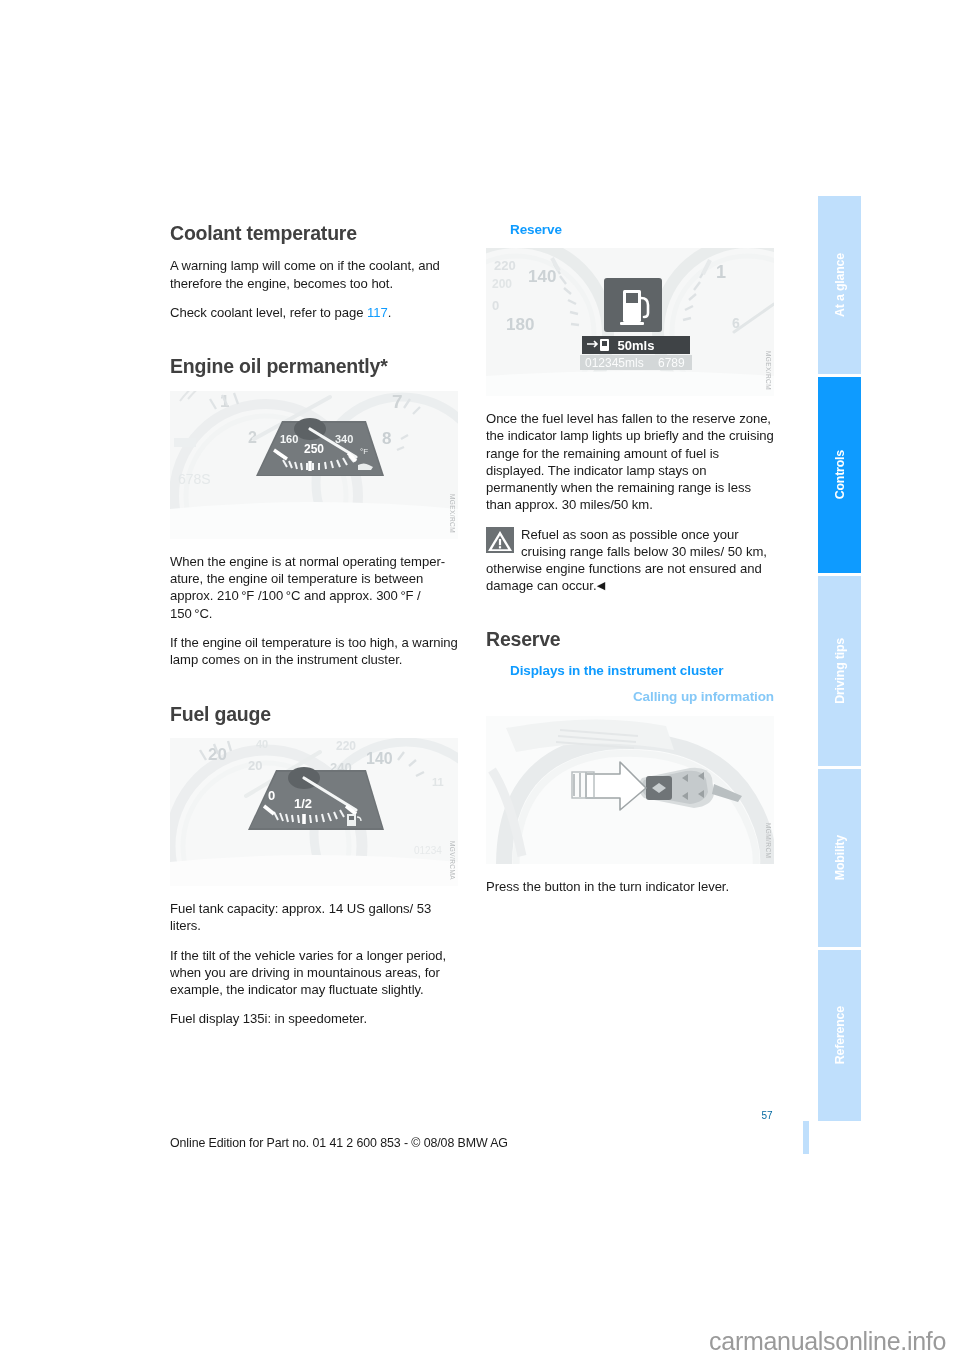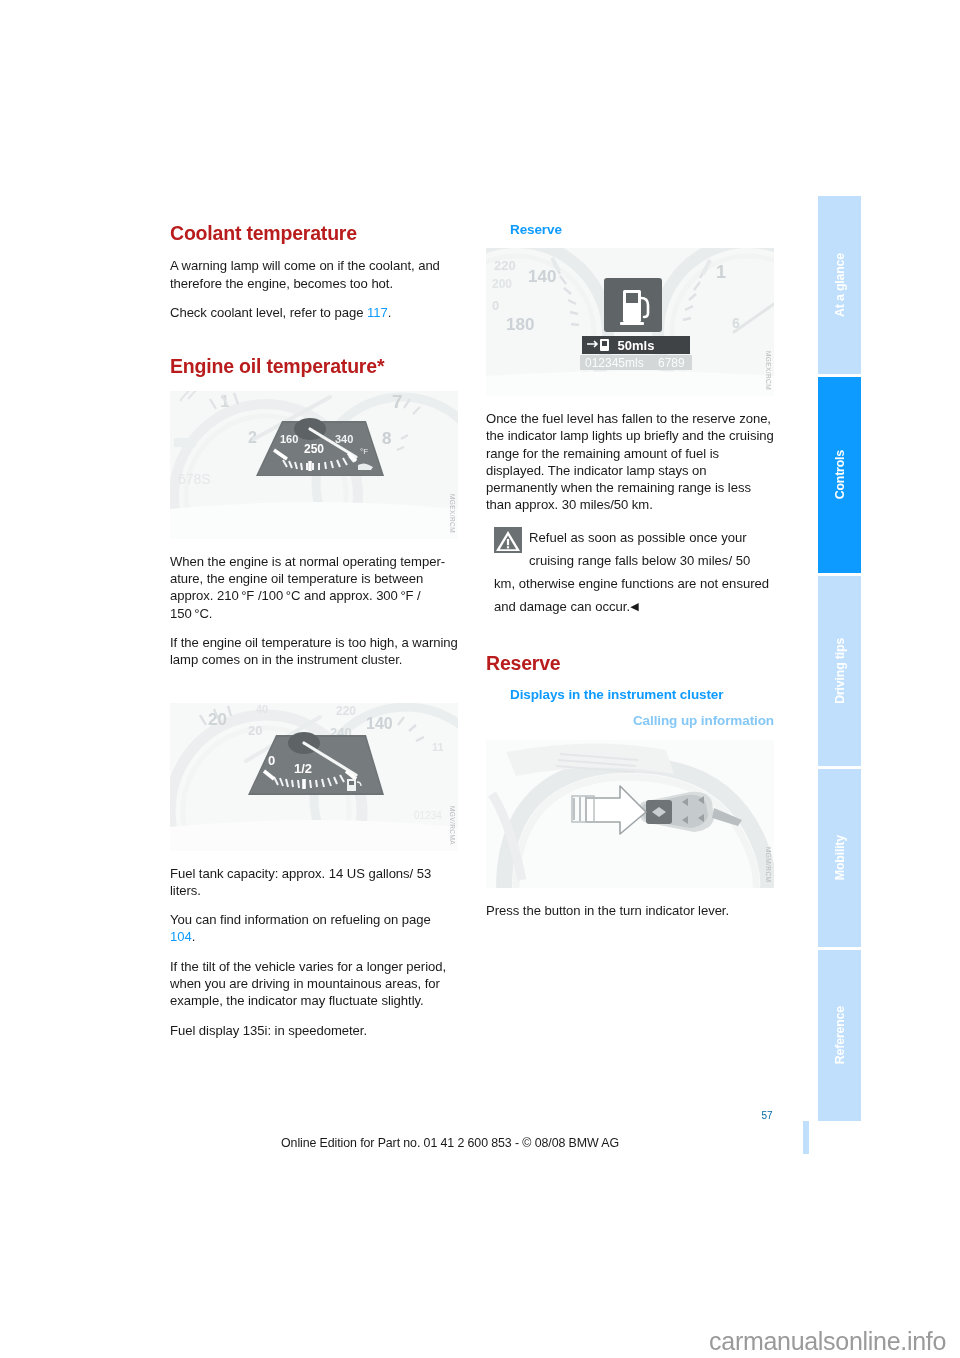--- a/index.html
+++ b/index.html
@@ -26,21 +26,21 @@
   .col {
     position: absolute;
     width: 288px;
   }
   .col-left  { left: 170px; top: 222px; }
   .col-right { left: 486px; top: 222px; }
 
   h1.sec {
     font-size: 19.5px;
     font-weight: bold;
-    color: #b91c1c;
+    color: #404040;
     margin: 0 0 13px 0;
     letter-spacing: -0.2px;
     line-height: 1.15;
   }
   h2.sub {
     font-size: 13.5px;
     font-weight: bold;
     color: #0e9bff;
     margin: 0 0 11px 0;
     letter-spacing: -0.1px;
@@ -62,23 +62,23 @@
     letter-spacing: -0.05px;
   }
   p.body:last-child { margin-bottom: 0; }
   .pageref { color: #0e9bff; }
 
   .spacer-lg { height: 22px; }
 
   
   .note {
     font-size: 13.1px;
-    line-height: 23px;
+    line-height: 17px;
     color: #1a1a1a;
-    margin: 0 0 12px 8px;
+    margin: 0 0 12px 0;
   }
   .note .warn-icon {
     float: left;
     width: 28px; height: 26px;
     margin: 1px 7px 0 0;
     shape-outside: margin-box;
   }
   .backarrow { font-size: 11px; vertical-align: 1px; }
 
   
@@ -146,21 +146,20 @@
   .footer-rule {
     position: absolute;
     left: 803px; top: 1121px;
     width: 6px; height: 33px;
     background: #bfdffc;
   }
   .footer-note {
     position: absolute;
     left: 170px; top: 1136px;
     width: 560px;
-    text-align: center;
     font-size: 12.4px;
     color: #1a1a1a;
     letter-spacing: -0.1px;
   }
   .watermark {
     position: absolute;
     right: 14px; bottom: 2px;
     font-size: 25px;
     color: #9a9a9a;
     letter-spacing: -0.3px;
@@ -172,21 +171,21 @@
 <div class="page">
 
   <div class="col col-left">
 
     <h1 class="sec">Coolant temperature</h1>
     <p class="body">A warning lamp will come on if the coolant, and therefore the engine, becomes too hot.</p>
     <p class="body"><span>Check coolant level, refer to page</span> <span class="pageref">117</span><span>.</span></p>
 
     <div class="spacer-lg"></div>
 
-    <h1 class="sec">Engine oil temperature*</h1>
+    <h1 class="sec">Engine oil permanently*</h1>
 
     <div class="figure">
       <svg class="fig-svg" width="288" height="148" viewBox="0 0 288 148">
         <rect width="288" height="148" fill="#f6f7f7"></rect>
 
         <g fill="none" stroke="#e3e6e7" stroke-width="2">
           <path d="M10 10 A 105 105 0 0 1 150 -16"></path>
           <path d="M18 8 A 118 118 0 0 1 160 -22"></path>
         </g>
         <circle cx="96" cy="105" r="92" fill="none" stroke="#eceeef" stroke-width="10"></circle>
@@ -251,20 +250,21 @@
         <path d="M0 118 Q144 104 288 118 L288 148 L0 148 Z" fill="#fbfcfc"></path>
       </svg>
       <div class="fig-code">MGEX/RCM</div>
     </div>
 
     <p class="body">When the engine is at normal operating temper-ature, the engine oil temperature is between approx. 210 °F /100 °C and approx. 300 °F / 150 °C.</p>
     <p class="body">If the engine oil temperature is too high, a warning lamp comes on in the instrument cluster.</p>
 
     <div class="spacer-lg"></div>
 
+    <h1 class="sec">Fuel gauge</h1>
 
     <div class="figure">
       <svg class="fig-svg" width="288" height="148" viewBox="0 0 288 148">
         <rect width="288" height="148" fill="#f7f8f8"></rect>
         <circle cx="96" cy="108" r="96" fill="none" stroke="#eceeef" stroke-width="11"></circle>
         <circle cx="96" cy="108" r="83" fill="none" stroke="#f3f5f5" stroke-width="5"></circle>
         <circle cx="236" cy="96" r="92" fill="none" stroke="#ebeeef" stroke-width="9"></circle>
 
         <text x="38" y="22" font-family="Liberation Sans, sans-serif" font-size="17" font-weight="bold" fill="#cfd4d7">20</text>
         <text x="78" y="32" font-family="Liberation Sans, sans-serif" font-size="13" font-weight="bold" fill="#dbdfe1">20</text>
@@ -318,21 +318,20 @@
           <path d="M187 79 q4 0 4 4" stroke="#eef1f1" stroke-width="1.4" fill="none"></path>
         </g>
 
         <path d="M0 124 Q144 110 288 124 L288 148 L0 148 Z" fill="#fcfcfc"></path>
         <text x="244" y="116" font-family="Liberation Sans, sans-serif" font-size="10" fill="#e6e9ea">01234</text>
       </svg>
       <div class="fig-code">MGV/RCMA</div>
     </div>
 
     <p class="body">Fuel tank capacity: approx. 14 US gallons/ 53 liters.</p>
-    <p class="body"><span>You can find information on refueling on page</span> <span class="pageref">104</span><span>.</span></p>
     <p class="body">If the tilt of the vehicle varies for a longer period, when you are driving in mountainous areas, for example, the indicator may fluctuate slightly.</p>
     <p class="body">Fuel display 135i: in speedometer.</p>
   </div>
 
   <div class="col col-right">
 
     <h2 class="sub">Reserve</h2>
 
     <div class="figure">
       <svg class="fig-svg" width="288" height="148" viewBox="0 0 288 148">

